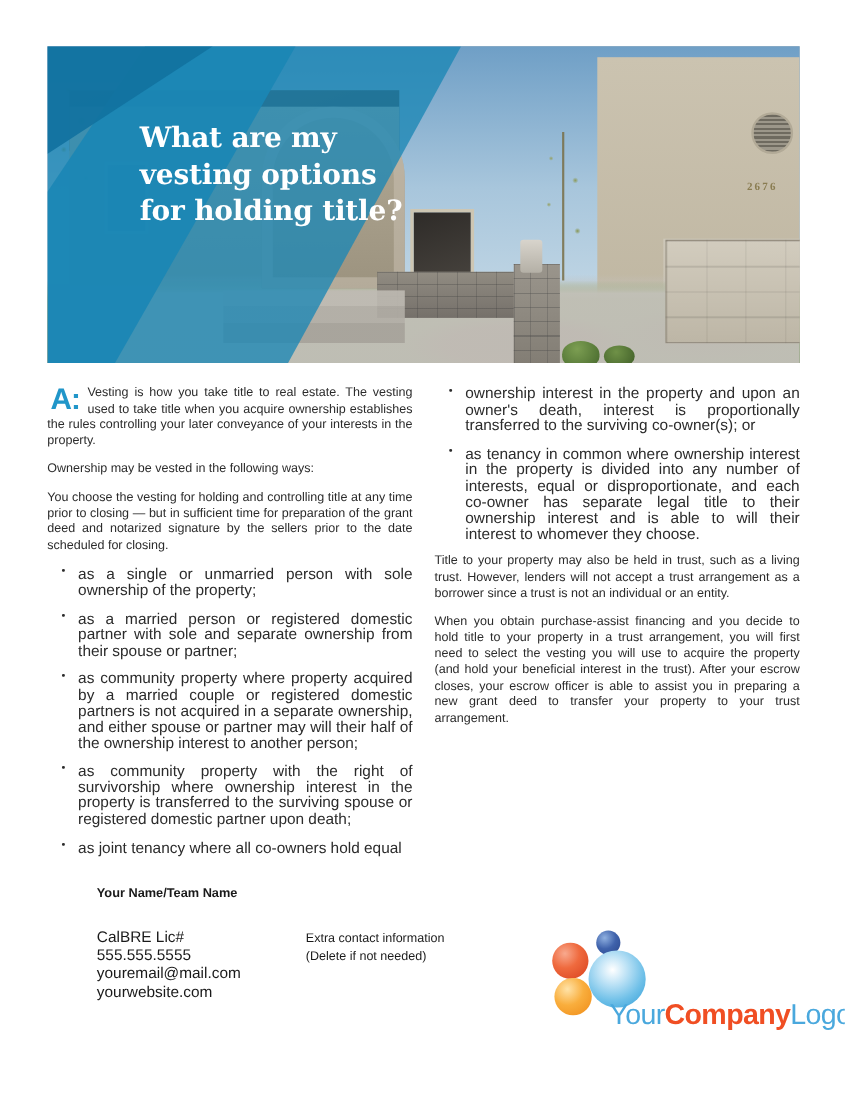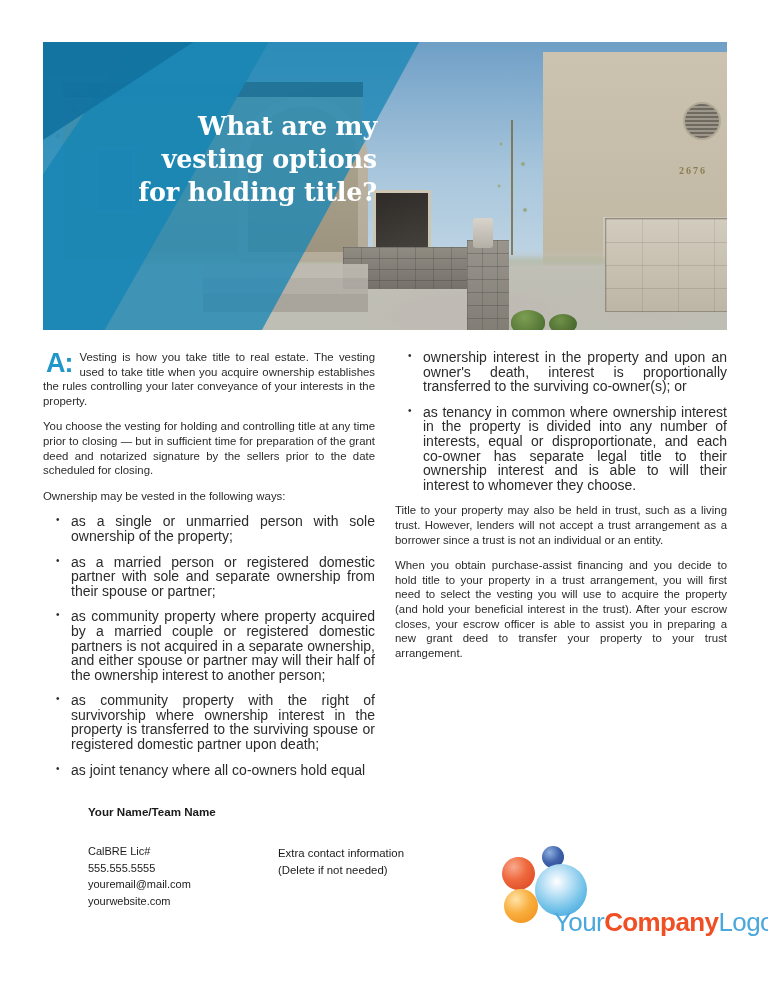--- a/index.html
+++ b/index.html
@@ -162,21 +162,21 @@
     background: #1b87b5;
     opacity: 0.93;
     clip-path: polygon(0 46%, 13% 0, 33% 0, 9% 100%, 0 100%);
   }
 
   .hero-title {
     position: absolute;
     left: 84px;
     top: 68px;
     width: 250px;
-    text-align: right;
+    text-align: left;
     color: #ffffff;
     font-family: "DejaVu Serif", "Liberation Serif", serif;
     font-weight: bold;
     font-size: 25.5px;
     line-height: 33px;
     letter-spacing: -0.2px;
   }
 
   
   .columns {
@@ -252,21 +252,21 @@
     left: 88px;
     top: 0;
     font-size: 11.6px;
     font-weight: bold;
     color: #1a1a1a;
   }
   .contact-block {
     position: absolute;
     left: 88px;
     top: 38px;
-    font-size: 11px;
+    font-size: 14px;
     line-height: 16.5px;
     color: #1a1a1a;
   }
   .extra-block {
     position: absolute;
     left: 278px;
     top: 40px;
     font-size: 11.4px;
     line-height: 16.5px;
     color: #1a1a1a;
@@ -336,22 +336,22 @@
   <div class="hero-overlay-dark"></div>
   <div class="hero-title">What are my vesting options for holding title?</div>
 </div>
 
 <div class="columns">
 
   <div class="col col-left">
     <p class="body">
       <span class="dropcap">A:</span><span>Vesting is how you take title to real estate. The vesting used to take title when you acquire ownership establishes the rules controlling your later conveyance of your interests in the property.</span>
     </p>
+    <p class="body">Ownership may be vested in the following ways:</p>
     <p class="body">You choose the vesting for holding and controlling title at any time prior to closing — but in sufficient time for preparation of the grant deed and notarized signature by the sellers prior to the date scheduled for closing.</p>
-    <p class="body">Ownership may be vested in the following ways:</p>
 
     <ul class="bullets">
       <li>as a single or unmarried person with sole ownership of the property;</li>
       <li>as a married person or registered domestic partner with sole and separate ownership from their spouse or partner;</li>
       <li>as community property where property acquired by a married couple or registered domestic partners is not acquired in a separate ownership, and either spouse or partner may will their half of the ownership interest to another person;</li>
       <li>as community property with the right of survivorship where ownership interest in the property is transferred to the surviving spouse or registered domestic partner upon death;</li>
       <li>as joint tenancy where all co-owners hold equal</li>
     </ul>
   </div>
 

